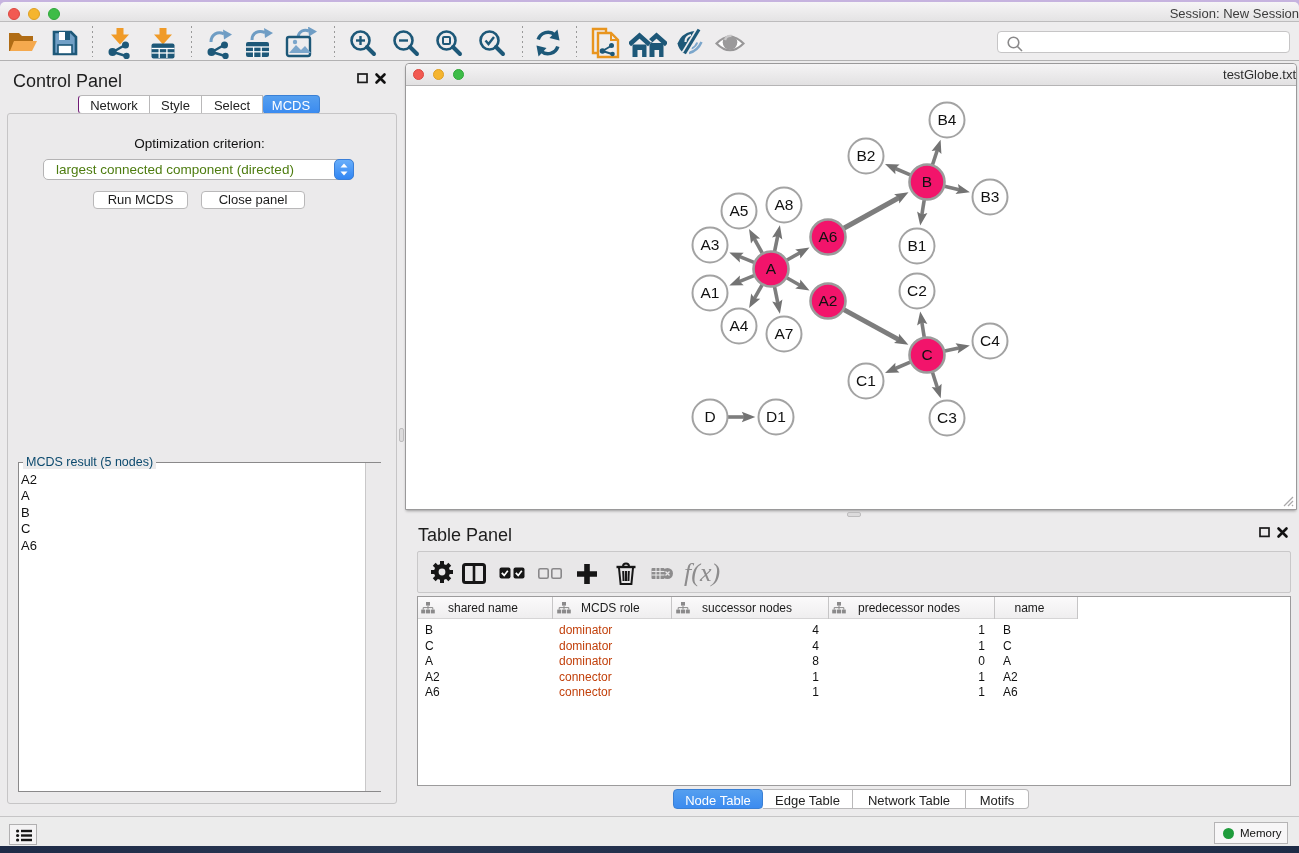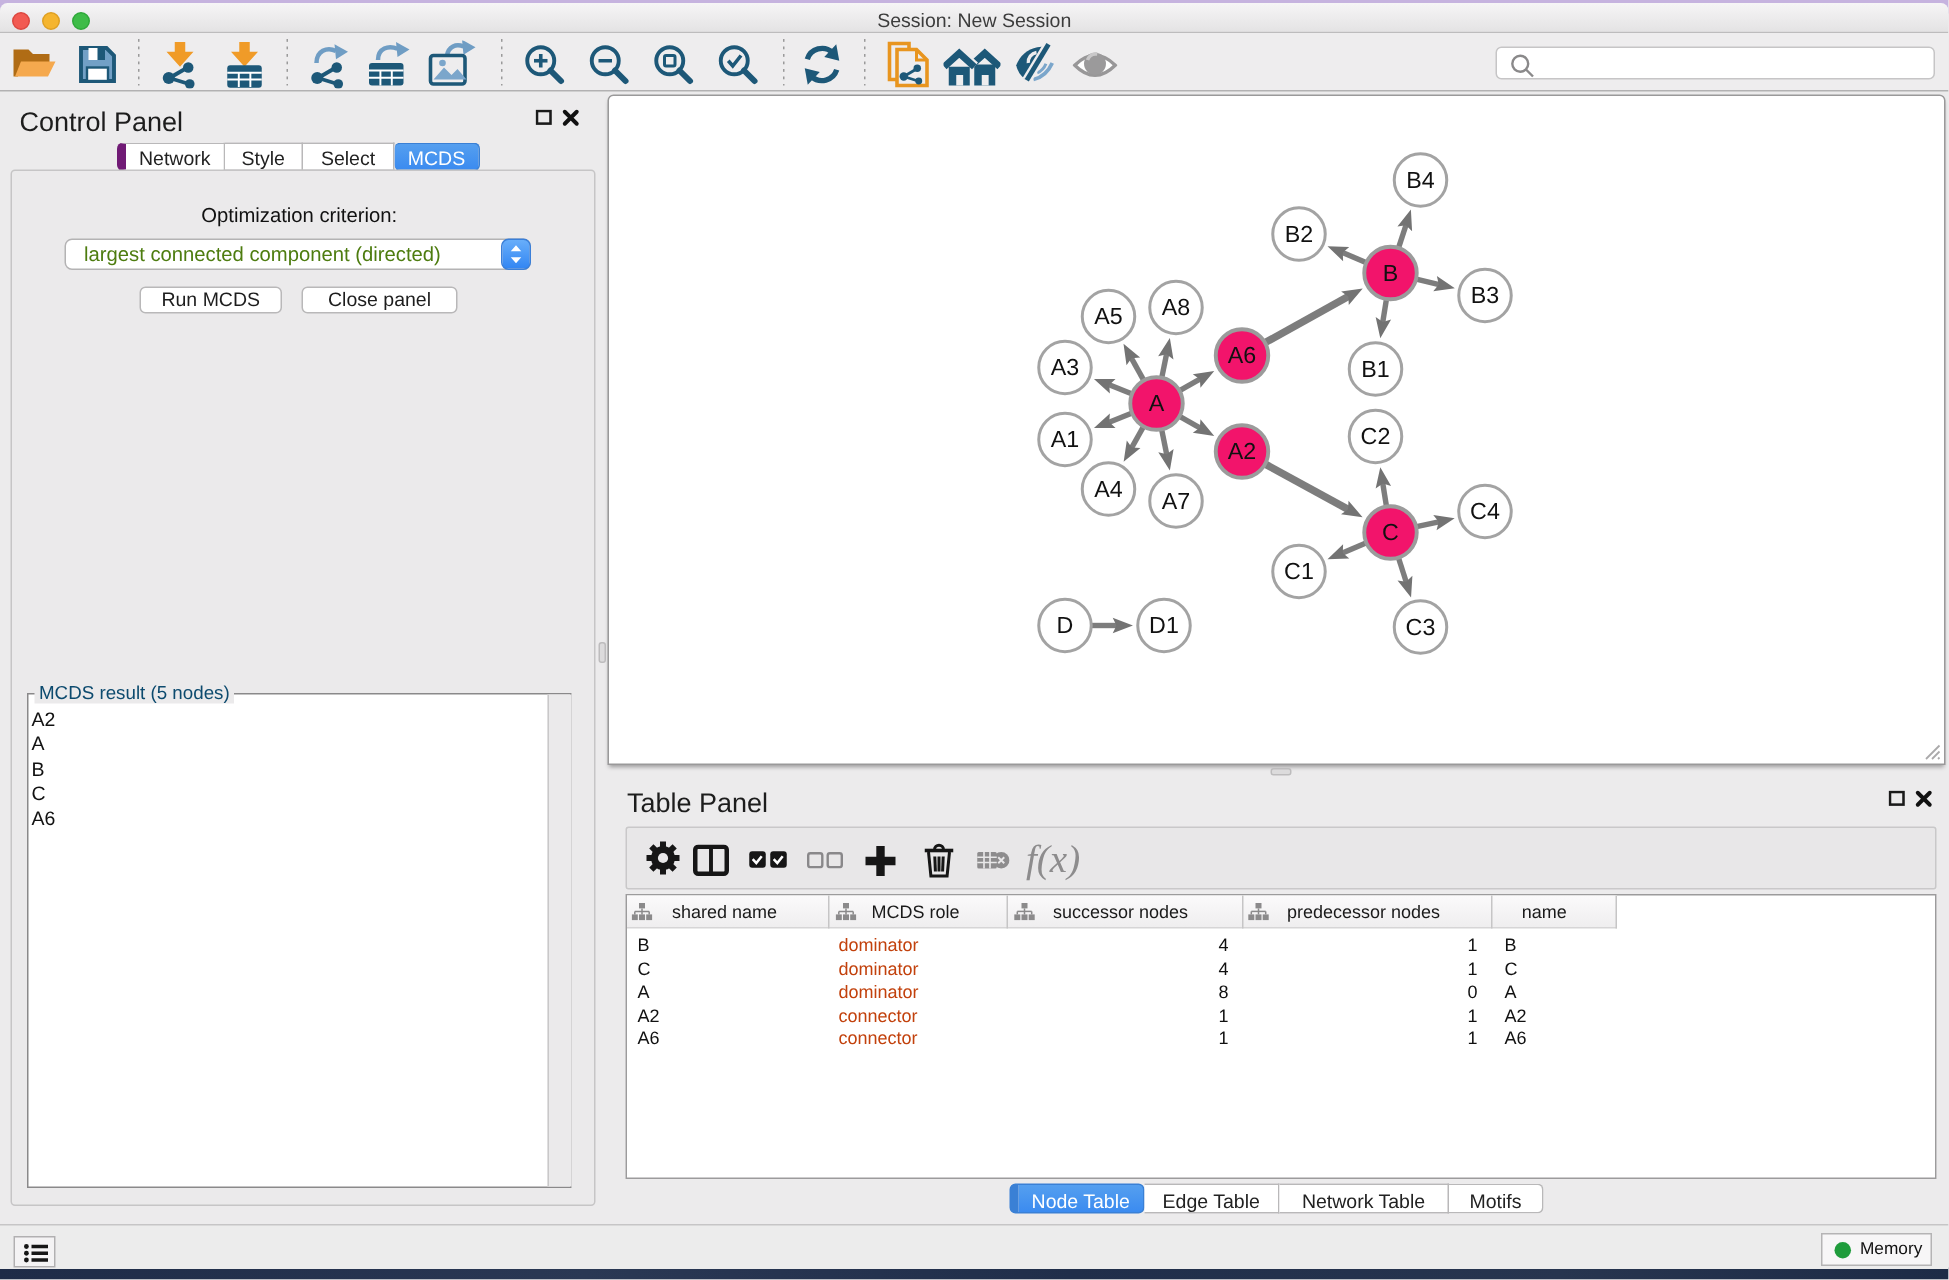--- a/index.html
+++ b/index.html
@@ -1,26 +1,26 @@
 <!DOCTYPE html>
 <html><head><meta charset="utf-8"><style>
 *{margin:0;padding:0;box-sizing:border-box}
 html,body{width:1299px;height:853px;overflow:hidden;font-family:"Liberation Sans",sans-serif}
 body{position:relative;background:#ecebec}
 .abs{position:absolute}
 .titlebar{position:absolute;left:0;top:2px;width:100%;height:20px;background:linear-gradient(#f6f5f6,#e4e3e4);border-bottom:1px solid #bdbcbd;border-radius:5px 5px 0 0}
 .tl{position:absolute;top:6px;width:12px;height:12px;border-radius:50%}
-.title{position:absolute;top:4px;width:100%;text-align:center;font-size:13px;color:#3c3c3c}
+.title{position:absolute;top:4px;width:100%;text-align:right;font-size:13px;color:#3c3c3c}
 .toolbar{position:absolute;left:0;top:22px;width:100%;height:39px;background:#eeedee;border-bottom:1px solid #b2b1b2}
 .tsep{position:absolute;top:4px;height:31px;width:1px;background-image:linear-gradient(#9a9a9a 2px,transparent 2px);background-size:1px 5px}
 .searchbox{position:absolute;left:997px;top:9px;width:293px;height:22px;background:#fff;border:1px solid #c6c5c6;border-radius:4px}
 .ptitle{font-size:18px;color:#1d1d1d}
 .tabrow{position:absolute;height:19px;display:flex;font-size:13px}
 .tab{background:#fff;border:1px solid #b9b8b9;border-left:none;padding:1px 0 0;color:#222;text-align:center;line-height:17px}
-.tab.first{border-left:6px solid #701a75;border-radius:4px 0 0 4px}
+.tab.first{border-left:1px solid #701a75;border-radius:4px 0 0 4px}
 .tab.last{border-radius:0 4px 4px 0}
 .tab.sel{background:linear-gradient(#559fef,#3b8bf0);color:#fff;border-color:#3a80d5;border-radius:4px}
 .btn{position:absolute;background:#fff;border:1px solid #b9b8b9;border-radius:4px;font-size:13px;color:#1d1d1d;text-align:center}
 </style></head>
 <body>
 <div class="abs" style="left:0;top:0;width:1299px;height:9px;background:#c6b3df"></div>
 <div class="abs" style="left:0;top:845px;width:1299px;height:8px;background:linear-gradient(90deg,#1e2b47,#2a3854 30%,#202e4a 55%,#27354f 80%,#1d2b46)"></div>
 
 <div class="titlebar">
   <div class="tl" style="left:8px;background:#f25a52;border:1px solid #dc4840"></div>
@@ -192,20 +192,26 @@
 <div class="btn" style="left:93px;top:191px;width:95px;height:18px;line-height:16px">Run MCDS</div>
 <div class="btn" style="left:201px;top:191px;width:104px;height:18px;line-height:16px">Close panel</div>
 
 <div class="abs" style="left:18px;top:462px;width:363px;height:330px;background:#fff;border:1px solid #8a898a">
  <div class="abs" style="left:346px;top:0;width:16px;height:328px;background:#ebeaeb;border-left:1px solid #c9c8c9"></div>
 </div>
 <div class="abs" style="left:23px;top:455px;font-size:12.5px;color:#0c4a6e;background:#ebeaeb;padding:0 3px">MCDS result (5 nodes)</div>
 <div class="abs" style="left:21px;top:472px;font-size:13px;color:#111;line-height:16.4px">A2<br>A<br>B<br>C<br>A6</div>
 
 <div class="abs" style="left:405px;top:63px;width:892px;height:447px;background:#fff;border:1px solid #9a999a;border-radius:4px 4px 0 0;box-shadow:0 2px 3px -1px rgba(0,0,0,0.35)">
+ <div class="abs" style="left:0;top:0;width:100%;height:22px;background:linear-gradient(#f5f4f5,#e2e1e2);border-bottom:1px solid #b5b4b5;border-radius:4px 4px 0 0">
+  <div class="tl" style="left:7px;top:5px;width:11px;height:11px;background:#f25a52;border:1px solid #dc4840"></div>
+  <div class="tl" style="left:27px;top:5px;width:11px;height:11px;background:#f5b52f;border:1px solid #dfa023"></div>
+  <div class="tl" style="left:47px;top:5px;width:11px;height:11px;background:#3ebc48;border:1px solid #2fa83a"></div>
+  <div class="title" style="top:3px;color:#2c2c2c">testGlobe.txt</div>
+ </div>
  <svg class="abs" style="right:2px;bottom:2px" width="12" height="12" viewBox="0 0 12 12">
       <g stroke="#aaa9aa" stroke-width="1.2">
         <line x1="2" y1="11" x2="11" y2="2"></line>
         <line x1="6" y1="11" x2="11" y2="6"></line>
         <line x1="10" y1="11" x2="11" y2="10"></line>
       </g>
     </svg>
 </div>
 <div class="abs" style="left:399px;top:428px;width:5px;height:14px;background:#dcdbdc;border:1px solid #bdbcbd;border-radius:2px"></div>
 <div class="abs" style="left:847px;top:512px;width:14px;height:5px;background:#dcdbdc;border:1px solid #bdbcbd;border-radius:2px"></div>

